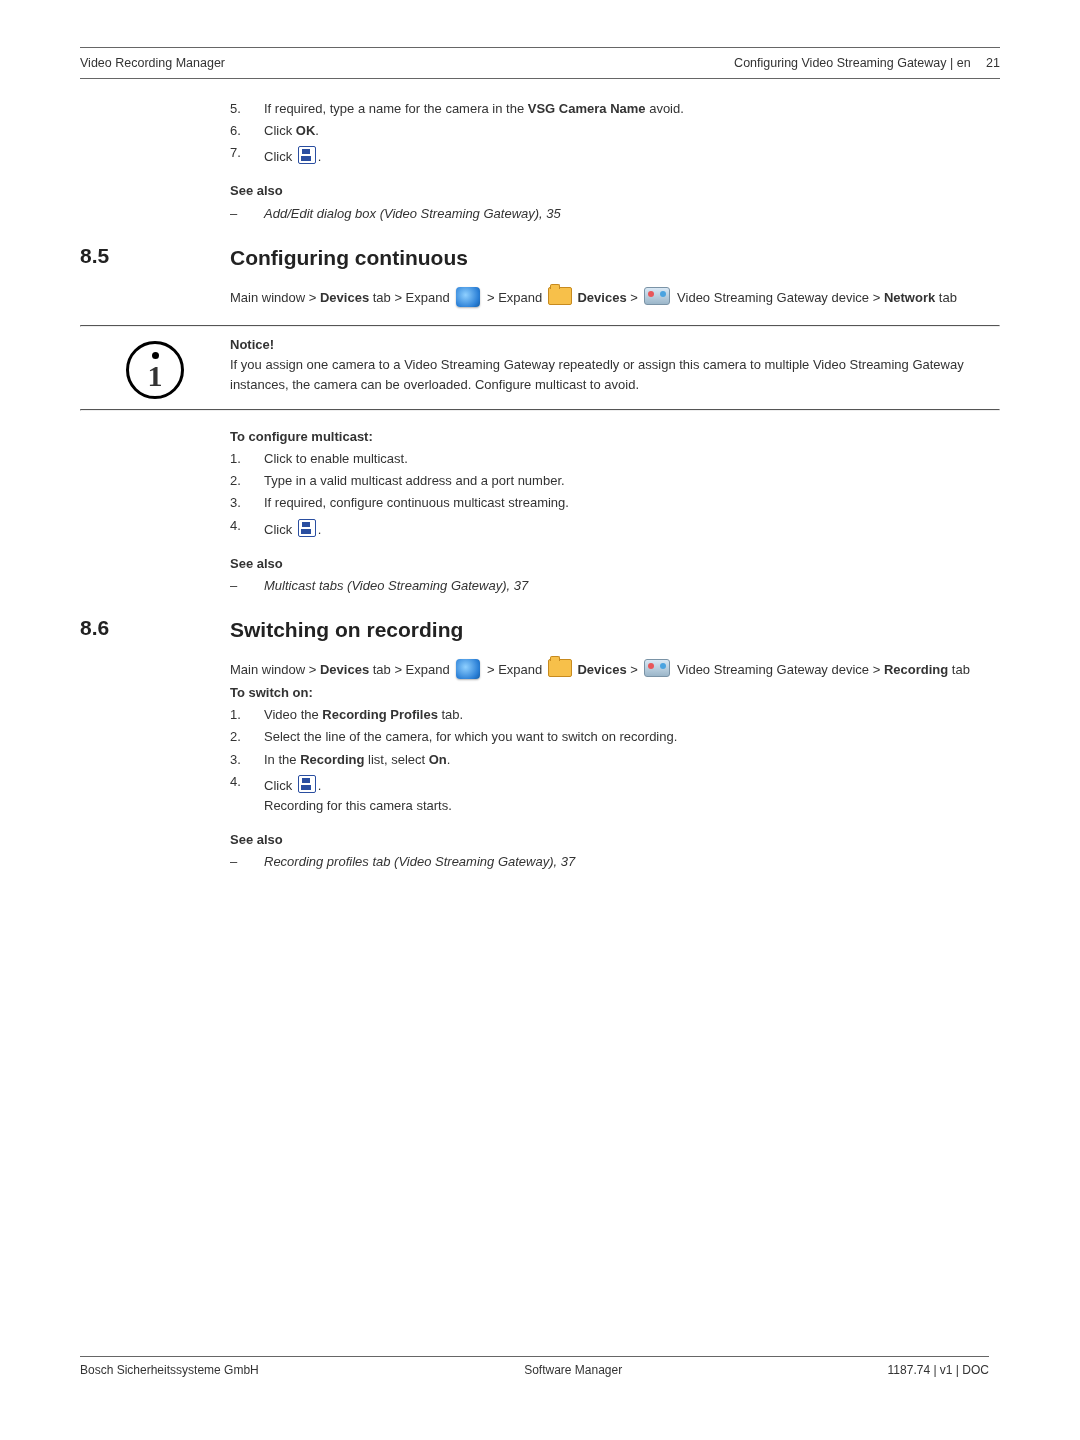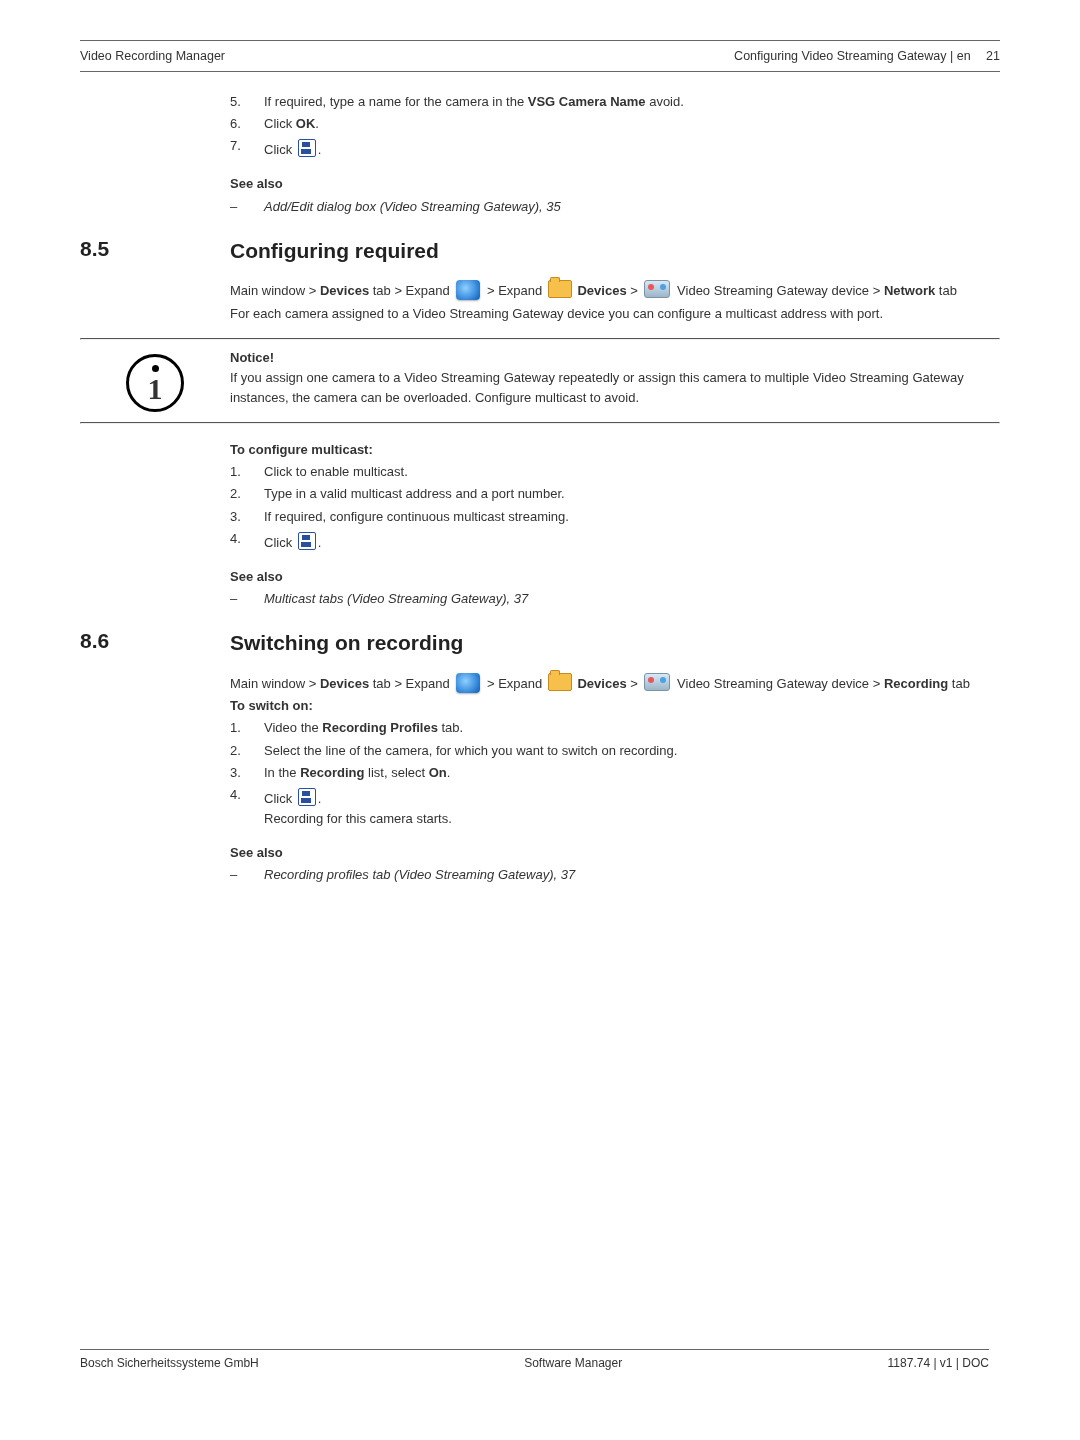--- a/index.html
+++ b/index.html
@@ -5,21 +5,21 @@
   body {
     margin: 0;
     padding: 0;
     font-family: Arial, Helvetica, sans-serif;
     font-size: 13px;
     color: #333;
     background: #fff;
   }
   .page {
     width: 1000px;
-    margin: 0 auto;
+    margin: 7px auto;
     padding: 40px 40px 30px 40px;
     box-sizing: border-box;
     position: relative;
     min-height: 1400px;
   }
   .rule {
     border: none;
     border-top: 1px solid #666;
     margin: 0;
   }
@@ -251,25 +251,24 @@
           <span class="ital">Add/Edit dialog box (Video Streaming Gateway), 35</span>
         </div>
       </div>
     </div>
 
     <div class="spacer"></div>
 
     <div class="row">
       <div class="secno">8.5</div>
       <div class="body">
-        <h2 class="sec-head">Configuring required</h2>
+        <h2 class="sec-head">Configuring continuous</h2>
         <div class="path-line">
           <span>Main window &gt; </span><span class="bold">Devices</span><span> tab &gt; Expand </span><span class="icon-globe"></span><span> &gt; Expand </span><span class="icon-folder"></span> <span class="bold">Devices</span><span> &gt; </span><span class="icon-device"></span><span> Video Streaming Gateway device &gt; </span><span class="bold">Network</span><span> tab</span>
         </div>
-        <div>For each camera assigned to a Video Streaming Gateway device you can configure a multicast address with port.</div>
       </div>
     </div>
 
     <div class="notice-block">
       <hr class="notice-rule">
       <div class="notice-row">
         <div class="notice-icon">
           <div class="info-circle">
               <span>1</span>
             </div>

